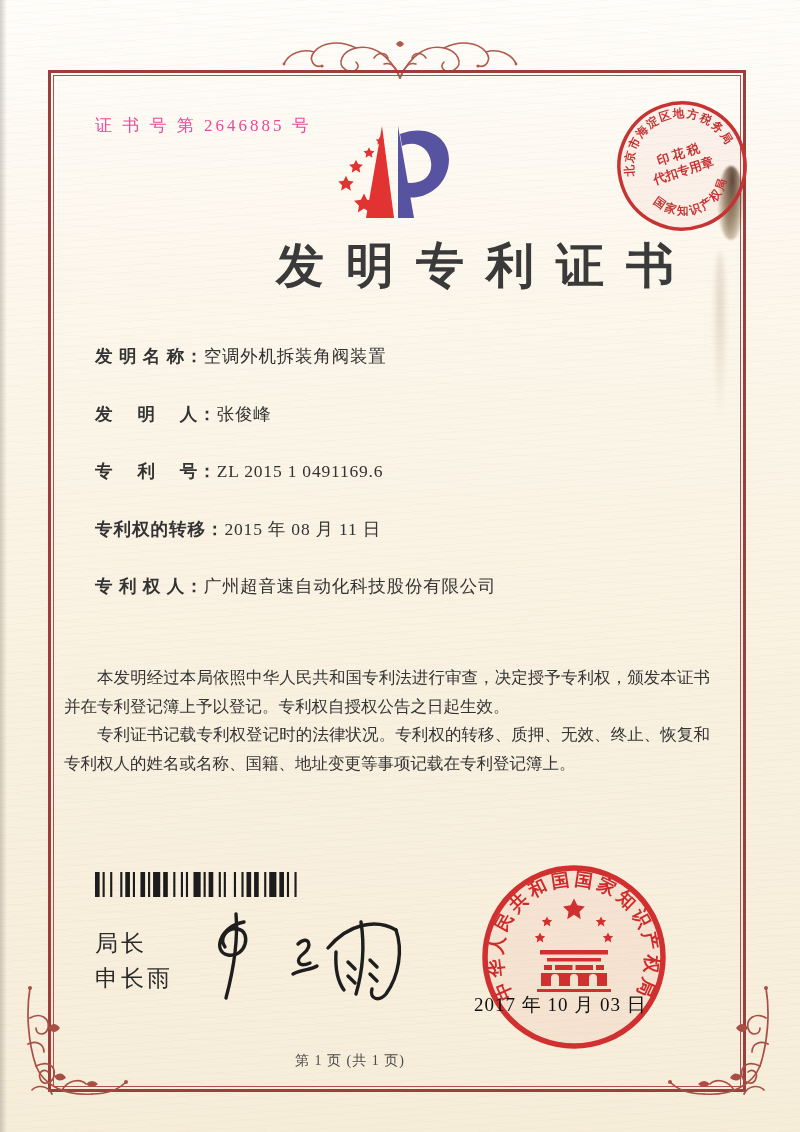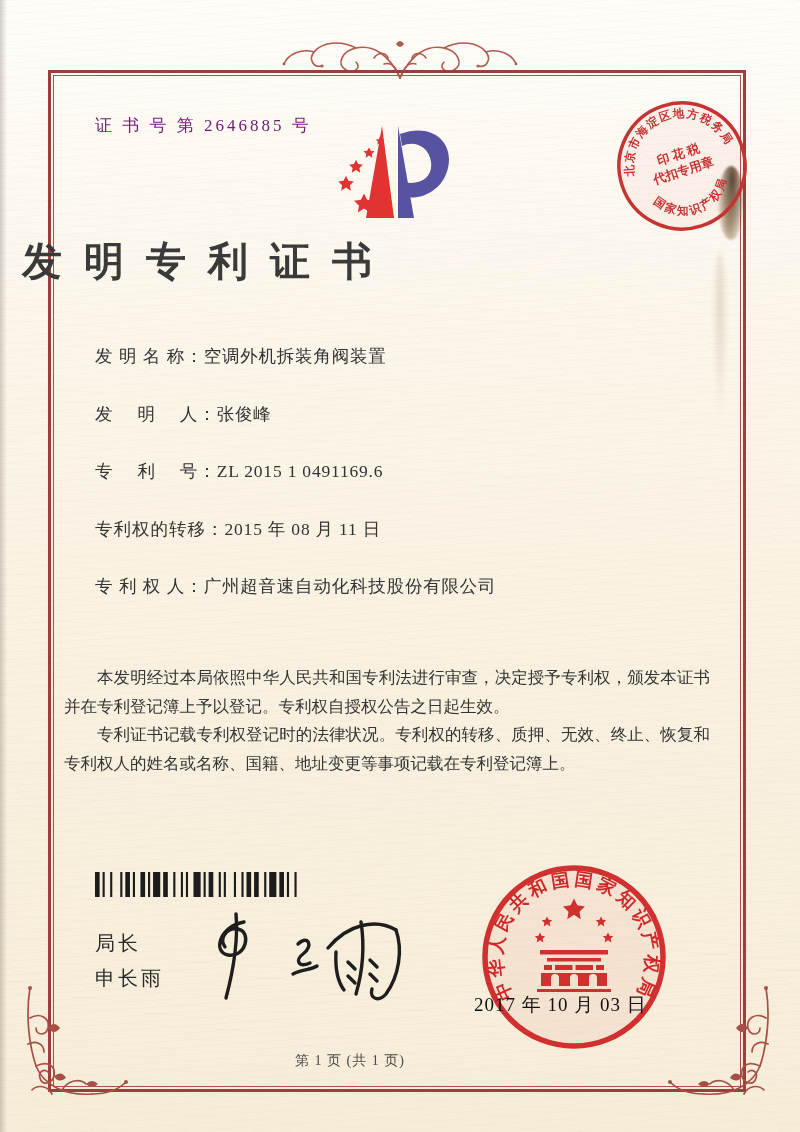--- a/index.html
+++ b/index.html
@@ -12,35 +12,35 @@
     position:absolute;inset:0;pointer-events:none;opacity:.5;
     background:
       repeating-linear-gradient(176deg, rgba(216,160,140,.10) 0 1px, transparent 1px 7px),
       repeating-linear-gradient(184deg, rgba(216,170,150,.07) 0 1px, transparent 1px 11px);
   }
   .scan-edge{position:absolute;left:0;top:0;width:7px;height:100%;
     background:linear-gradient(90deg,rgba(110,100,92,.30),transparent);}
   .frame{position:absolute;left:48px;top:70px;width:692px;height:1016px;
     border:3px solid #9c3e3c;}
   .frame::after{content:"";position:absolute;inset:2px;border:1px solid #aa5150;}
-  .cert-no{position:absolute;left:95px;top:114px;font-size:17px;color:#701a75;letter-spacing:3px;}
+  .cert-no{position:absolute;left:95px;top:114px;font-size:17px;color:#ec4899;letter-spacing:3px;}
   .logo{position:absolute;left:330px;top:124px;}
-  .title{position:absolute;left:0;top:234px;width:696px;text-align:left;
-    font-size:40px;font-weight:600;color:#3a3a3a;letter-spacing:22px;text-indent:22px;}
+  .title{position:absolute;left:0;top:234px;width:696px;text-align:right;
+    font-size:48px;font-weight:600;color:#3a3a3a;letter-spacing:22px;text-indent:22px;}
   .fields{position:absolute;left:95px;top:344px;width:620px;}
   .field{height:57.5px;font-size:17.5px;color:#333;white-space:nowrap;}
-  .flabel{letter-spacing:1px;}
+  .flabel{letter-spacing:1px;font-weight:bold;}
   .fvalue{letter-spacing:.8px;}
   .bodytext{position:absolute;left:64px;top:664px;width:646px;
     font-size:16.5px;line-height:28.5px;color:#343434;text-align:justify;}
   .bodytext p{margin:0;text-indent:2em;}
   .barcode{position:absolute;left:95px;top:872px;}
   .officer{position:absolute;left:95px;top:926px;
     font-family:"Liberation Sans","DejaVu Sans",sans-serif;
-    font-size:20px;color:#2b2b2b;letter-spacing:3px;line-height:35px;}
+    font-size:23px;color:#2b2b2b;letter-spacing:3px;line-height:35px;}
   .signature{position:absolute;left:198px;top:908px;}
   .seal{position:absolute;left:479px;top:862px;}
   .seal-date{position:absolute;left:474px;top:992px;font-size:19px;color:#101010;
     letter-spacing:1px;z-index:6;font-family:"Liberation Serif","DejaVu Serif",serif;}
   .tax-stamp{position:absolute;left:612px;top:96px;transform:rotate(-18deg);z-index:4;}
   .footer{position:absolute;left:250px;top:1052px;width:200px;text-align:center;
     font-size:14px;color:#4a4a4a;letter-spacing:1px;}
   .ornament-top{position:absolute;left:278px;top:36px;}
   .ornament-bl{position:absolute;left:22px;top:982px;}
   .ornament-br{position:absolute;left:662px;top:982px;transform:scaleX(-1);}

